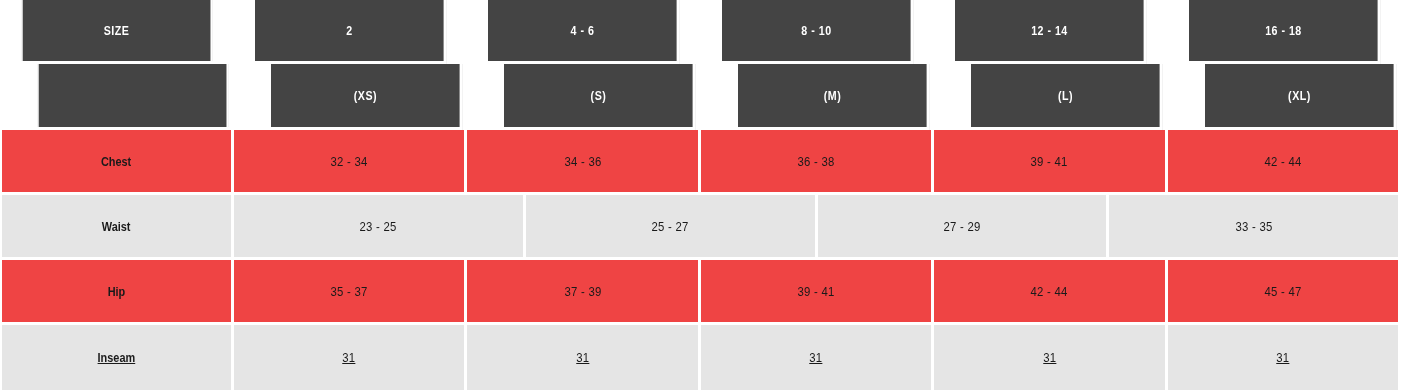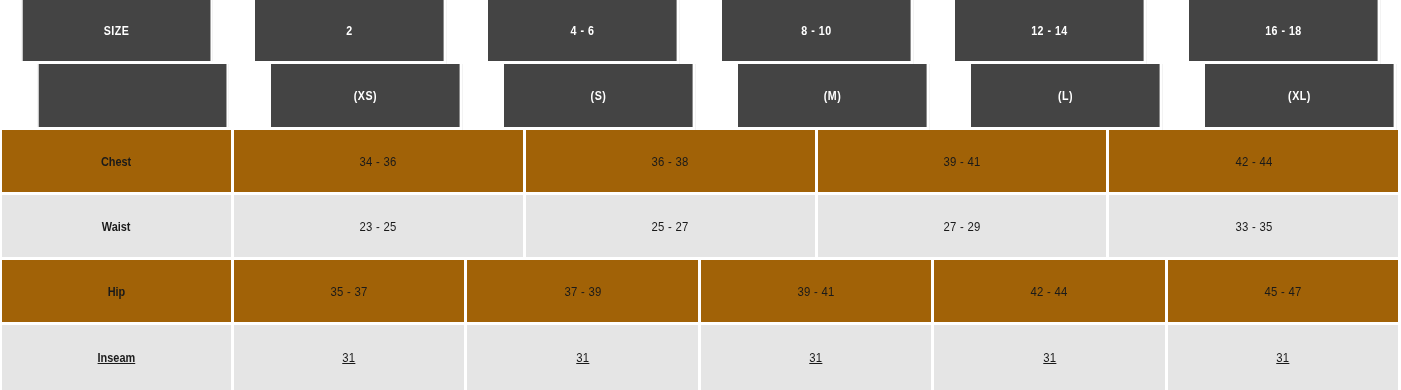--- a/index.html
+++ b/index.html
@@ -78,21 +78,21 @@
     display: inline-block;
   }
 
   
   .cell-dark-blank {
     background: #444444;
   }
 
   
   .row-gray .cell {
-    background: #a16207;
+    background: #ef4444;
     color: #1a1a1a;
   }
 
   
   .row-green .cell {
     background: #e5e5e5;
     color: #1a1a1a;
   }
 
   .cell-rowlabel {
@@ -153,20 +153,23 @@
     <div class="cell col-size cell-dark">
       <span class="cell-text">(XL)</span>
     </div>
   </div>
 
   <div class="chart-row row-data row-gray">
     <div class="cell col-label">
       <span class="cell-rowlabel">Chest</span>
     </div>
     <div class="cell col-size">
+      <span class="cell-value">32 - 34</span>
+    </div>
+    <div class="cell col-size">
       <span class="cell-value">34 - 36</span>
     </div>
     <div class="cell col-size">
       <span class="cell-value">36 - 38</span>
     </div>
     <div class="cell col-size">
       <span class="cell-value">39 - 41</span>
     </div>
     <div class="cell col-size">
       <span class="cell-value">42 - 44</span>

